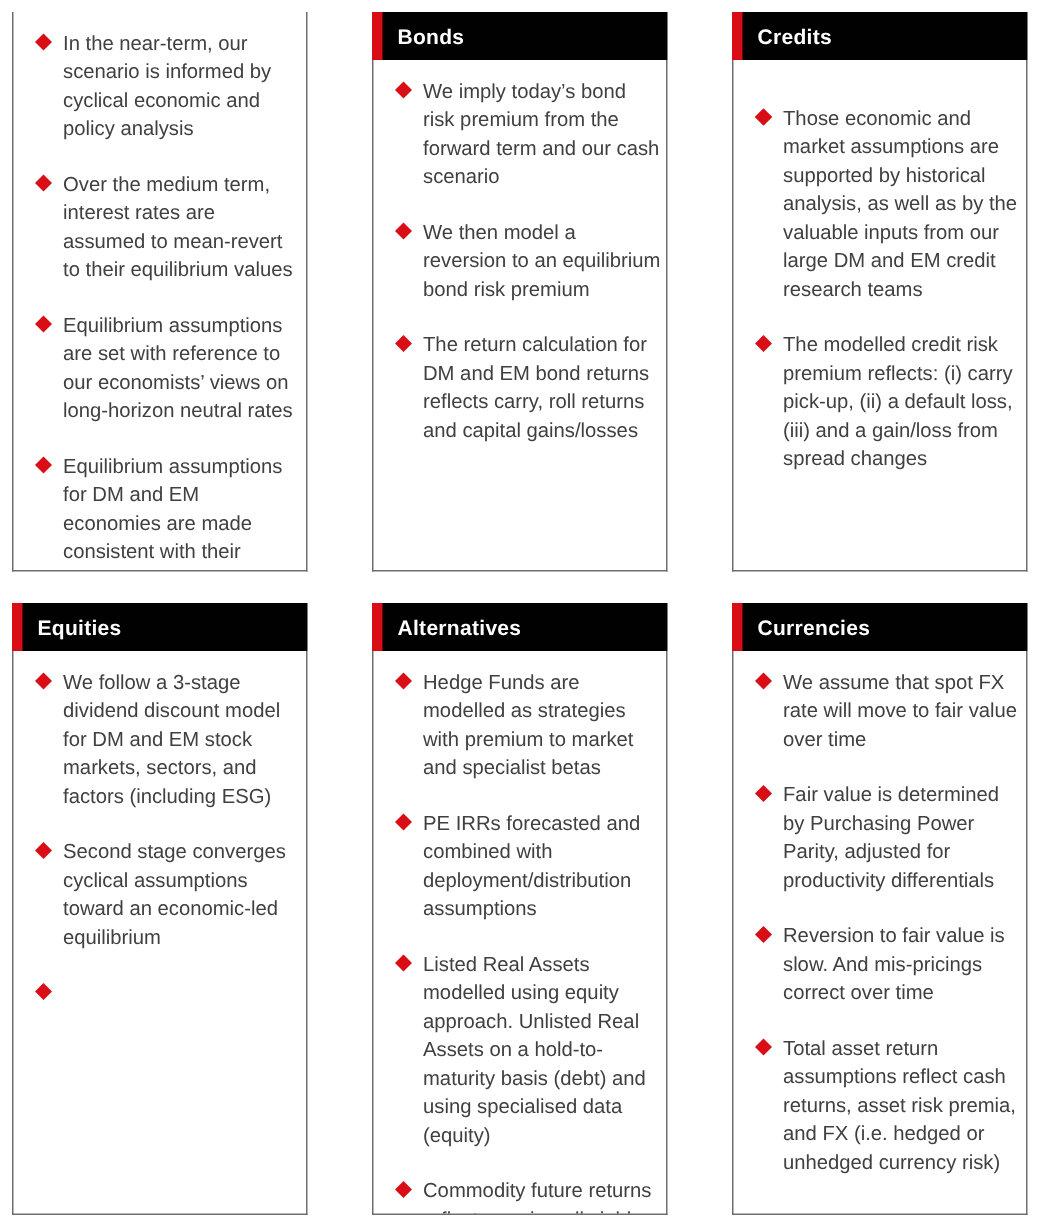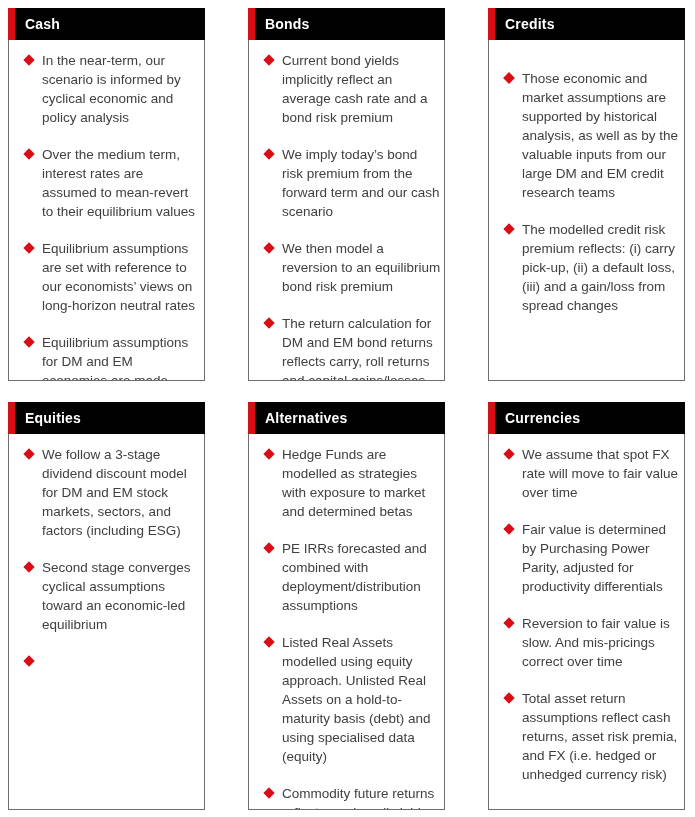--- a/index.html
+++ b/index.html
@@ -69,24 +69,20 @@
     height: 8px;
     background: var(--accent, #d90d15);
     transform: rotate(45deg);
   }
 </style>
 </head>
 <body style="background: rgb(255, 255, 255);">
 
 <div class="grid">
   <section class="panel">
-    <header class="panel-header">
-      <span class="accent-bar"></span>
-      <h2 class="panel-title">Cash</h2>
-    </header>
     <div class="panel-body">
       <ul class="bullets">
 
       <li class="bullet-item">
           <span class="diamond-icon"></span>
           <span>In the near-term, our scenario is informed by cyclical economic and policy analysis</span>
         </li>
           <li class="bullet-item">
           <span class="diamond-icon"></span>
           <span>Over the medium term, interest rates are assumed to mean-revert to their equilibrium values</span>
@@ -104,24 +100,20 @@
   </section>
 
   <section class="panel">
     <header class="panel-header">
       <span class="accent-bar"></span>
       <h2 class="panel-title">Bonds</h2>
     </header>
     <div class="panel-body">
       <ul class="bullets">
 
-      <li class="bullet-item">
-          <span class="diamond-icon"></span>
-          <span>Current bond yields implicitly reflect an average cash rate and a bond risk premium</span>
-        </li>
           <li class="bullet-item">
           <span class="diamond-icon"></span>
           <span>We imply today’s bond risk premium from the forward term and our cash scenario</span>
         </li>
           <li class="bullet-item">
           <span class="diamond-icon"></span>
           <span>We then model a reversion to an equilibrium bond risk premium</span>
         </li>
           <li class="bullet-item">
           <span class="diamond-icon"></span>
@@ -180,21 +172,21 @@
   <section class="panel">
     <header class="panel-header">
       <span class="accent-bar"></span>
       <h2 class="panel-title">Alternatives</h2>
     </header>
     <div class="panel-body">
       <ul class="bullets">
 
       <li class="bullet-item">
           <span class="diamond-icon"></span>
-          <span>Hedge Funds are modelled as strategies with exposure to market and determined betas</span>
+          <span>Hedge Funds are modelled as strategies with premium to market and specialist betas</span>
         </li>
           <li class="bullet-item">
           <span class="diamond-icon"></span>
           <span>PE IRRs forecasted and combined with deployment/distribution assumptions</span>
         </li>
           <li class="bullet-item">
           <span class="diamond-icon"></span>
           <span>Listed Real Assets modelled using equity approach. Unlisted Real Assets on a hold-to-maturity basis (debt) and using specialised data (equity)</span>
         </li>
           <li class="bullet-item">

